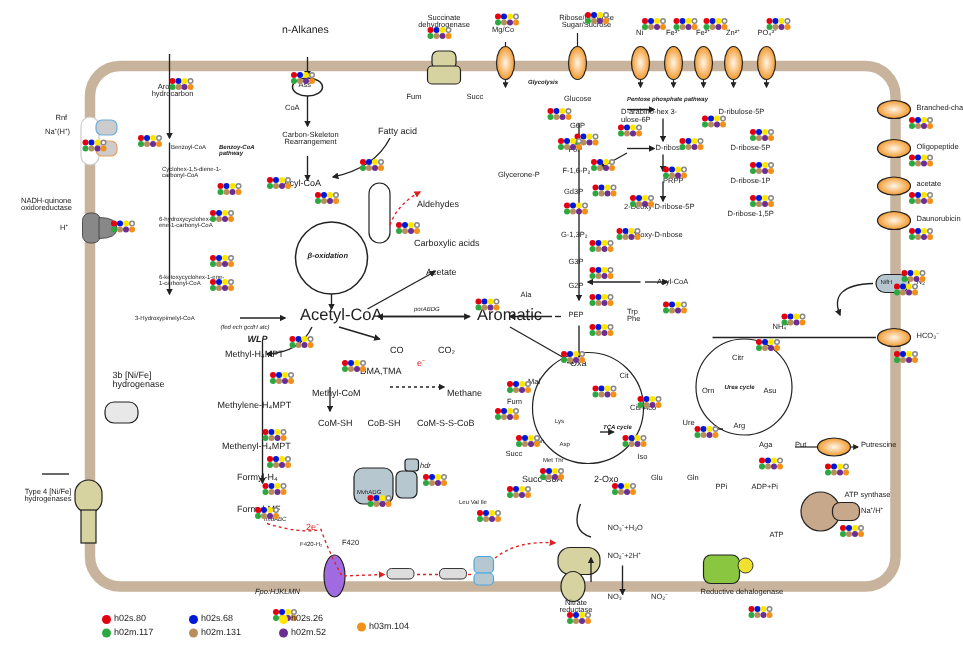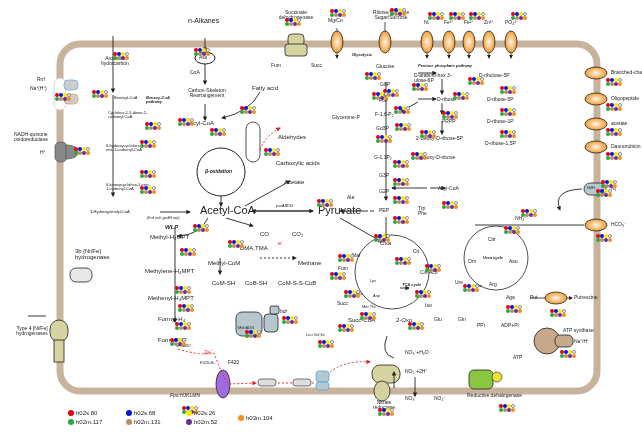--- a/index.html
+++ b/index.html
@@ -220,21 +220,21 @@
 <span class="t s5" style="left:199px;top:55px">Ass</span>
 <span class="t s5" style="left:190px;top:70px">CoA</span>
 <span class="t s5" style="left:187px;top:88px;width:40px;white-space:normal;text-align:center">Carbon-Skeleton Rearrangement</span>
 <span class="t s6" style="left:252px;top:85px">Fatty acid</span>
 <span class="t s6" style="left:189px;top:120px">Acyl-CoA</span>
 <span class="t s5 bi" style="left:205px;top:169px">β-oxidation</span>
 <span class="t s6" style="left:278px;top:134px">Aldehydes</span>
 <span class="t s6" style="left:276px;top:160px">Carboxylic acids</span>
 <span class="t s6" style="left:284px;top:179px">Acetate</span>
 <span class="t s11" style="left:200px;top:205px">Acetyl-CoA</span>
-<span class="t s11" style="left:318px;top:205px">Pyruvate</span>
+<span class="t s11" style="left:318px;top:205px">Aromatic</span>
 <span class="t s4 it" style="left:276px;top:204px">porABDG</span>
 <span class="t s6" style="left:260px;top:231px">CO</span>
 <span class="t s6" style="left:292px;top:231px">CO₂</span>
 <span class="t s6 red" style="left:278px;top:240px">e⁻</span>
 <span class="t s6 bi" style="left:165px;top:224px">WLP</span>
 <span class="t s6" style="left:150px;top:234px">Methyl-H₄MPT</span>
 <span class="t s6" style="left:145px;top:268px">Methylene-H₄MPT</span>
 <span class="t s6" style="left:148px;top:295px">Methenyl-H₄MPT</span>
 <span class="t s6" style="left:158px;top:316px">Formyl-H₄</span>
 <span class="t s6" style="left:158px;top:337px">Formyl-MF</span>

